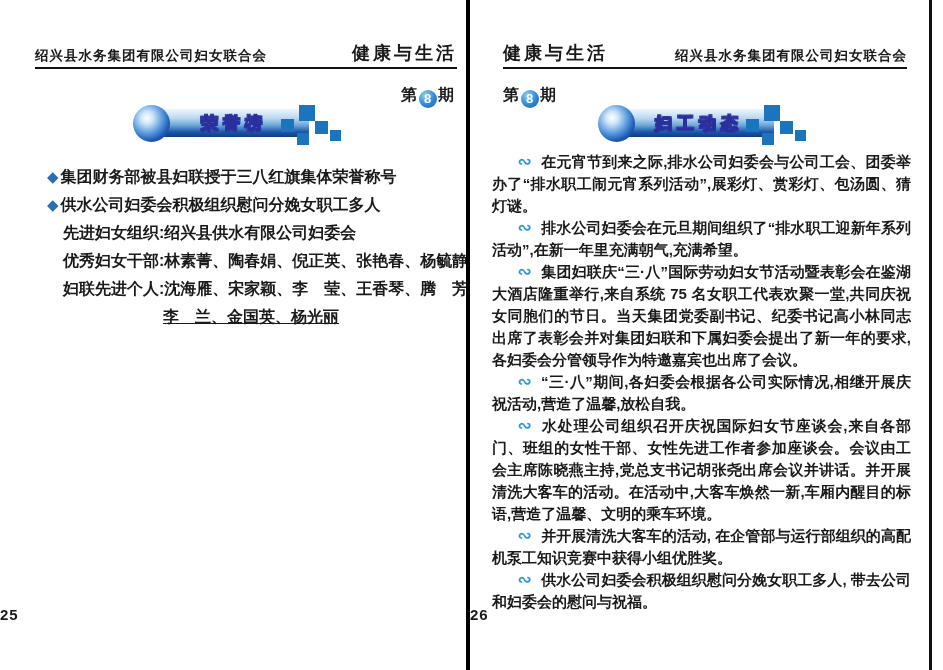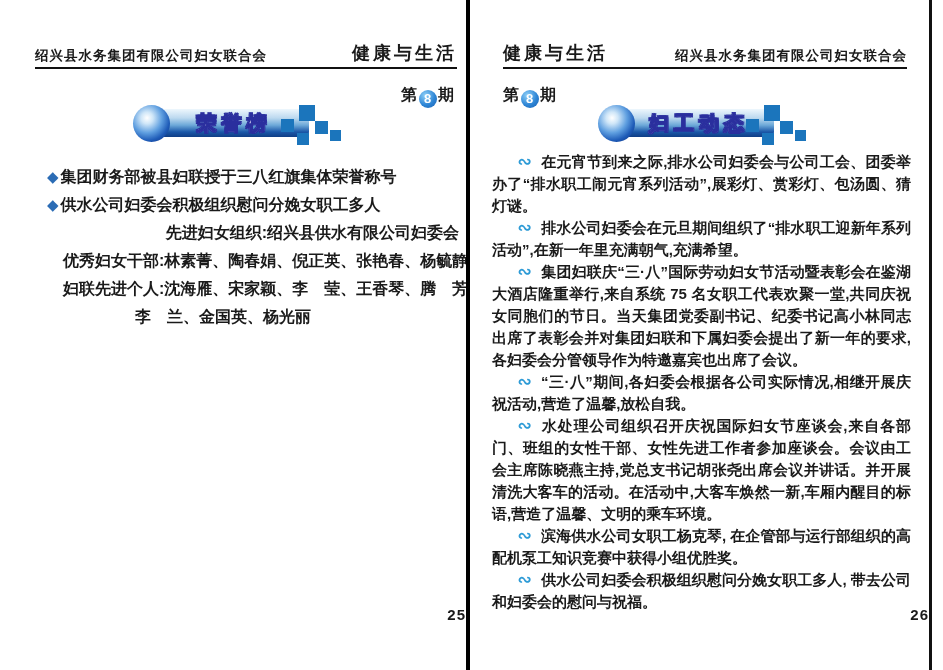--- a/index.html
+++ b/index.html
@@ -25,44 +25,44 @@
          background:radial-gradient(circle at 35% 30%,#8fd0f8 0%,#2e86d6 55%,#1a5fb0 100%);
          color:#fff;font-size:13px;font-weight:bold;text-align:center;line-height:18px;
          vertical-align:-3px;margin:0 1px;}
 
   .banner{position:absolute;top:103px;width:214px;height:42px;}
   .page-left .banner{left:133px;}
   .page-right .banner{left:128px;}
   .bar{position:absolute;left:16px;top:6px;width:160px;height:28px;border-radius:14px 5px 5px 14px;
        background:linear-gradient(180deg,#eef7fd 0%,#bcd9ef 32%,#6ca8d8 58%,#1a57a8 82%,#0f3d85 100%);
        display:flex;align-items:center;justify-content:center;}
-  .bar-title{font-size:20px;font-weight:bold;letter-spacing:5px;color:#efeafd;padding-left:10px;
+  .bar-title{font-size:17px;font-weight:bold;letter-spacing:5px;color:#efeafd;padding-left:10px;
        -webkit-text-stroke:1px #2a2f9e;
        text-shadow:1px 1px 0 #2a2f9e,-1px -1px 0 #2a2f9e,1px -1px 0 #2a2f9e,-1px 1px 0 #2a2f9e;}
   .sphere{position:absolute;left:0;top:2px;width:37px;height:37px;border-radius:50%;z-index:2;
        background:radial-gradient(circle at 38% 35%,#ffffff 0%,#cfe6f8 18%,#5f9fe0 45%,#1f5cb8 68%,#0d2f7e 92%);}
   .checkers{position:absolute;left:148px;top:2px;width:64px;height:40px;}
   .sq{position:absolute;background:#1b75bc;}
   .sq1{left:0;top:14px;width:13px;height:13px;}
   .sq2{left:18px;top:0;width:16px;height:16px;}
   .sq3{left:16px;top:28px;width:12px;height:12px;}
   .sq4{left:34px;top:16px;width:13px;height:13px;}
   .sq5{left:49px;top:25px;width:11px;height:11px;}
 
   .honor-list{position:absolute;left:47px;top:163px;width:412px;font-size:16px;font-weight:bold;}
   .hline{line-height:28px;height:28px;white-space:nowrap;}
-  .hline.indent{margin-left:16px;text-align:right;}
-  .hline.center-line{margin-left:88px;}
+  .hline.indent{margin-left:16px;}
+  .hline.center-line{margin-left:116px;text-decoration:underline;}
   .diamond{color:#2b6cb5;margin-right:2px;font-size:15px;}
 
   .paras{position:absolute;left:22px;top:151px;width:419px;}
   .paras p{margin:0;font-size:15px;line-height:22px;font-weight:600;text-align:justify;text-indent:1.7em;}
   .marker{color:#2e9bd6;font-weight:bold;font-size:17px;margin-right:0.55em;font-style:italic;}
 
-  .pagenum{position:absolute;top:606px;width:100%;text-align:right;font-size:15px;font-weight:600;letter-spacing:1px;}
+  .pagenum{position:absolute;top:606px;width:100%;text-align:left;font-size:15px;font-weight:600;letter-spacing:1px;}
 </style>
 </head>
 <body>
 
 <div class="canvas">
 
   <div class="page page-left">
     <div class="hdr">
       <span class="hdr-org">绍兴县水务集团有限公司妇女联合会</span>
       <span class="hdr-title">健康与生活</span>
@@ -125,21 +125,21 @@
         <div class="sq sq5"></div>
       </div>
     </div>
 
     <div class="paras">
       <p><span class="marker">∾</span><span>在元宵节到来之际,排水公司妇委会与公司工会、团委举办了“排水职工闹元宵系列活动”,展彩灯、赏彩灯、包汤圆、猜灯谜。</span></p>
       <p><span class="marker">∾</span><span>排水公司妇委会在元旦期间组织了“排水职工迎新年系列活动”,在新一年里充满朝气,充满希望。</span></p>
       <p><span class="marker">∾</span><span>集团妇联庆“三·八”国际劳动妇女节活动暨表彰会在鉴湖大酒店隆重举行,来自系统 75 名女职工代表欢聚一堂,共同庆祝女同胞们的节日。当天集团党委副书记、纪委书记高小林同志出席了表彰会并对集团妇联和下属妇委会提出了新一年的要求, 各妇委会分管领导作为特邀嘉宾也出席了会议。</span></p>
       <p><span class="marker">∾</span><span>“三·八”期间,各妇委会根据各公司实际情况,相继开展庆祝活动,营造了温馨,放松自我。</span></p>
       <p><span class="marker">∾</span><span>水处理公司组织召开庆祝国际妇女节座谈会,来自各部门、班组的女性干部、女性先进工作者参加座谈会。会议由工会主席陈晓燕主持,党总支书记胡张尧出席会议并讲话。并开展清洗大客车的活动。在活动中,大客车焕然一新,车厢内醒目的标语,营造了温馨、文明的乘车环境。</span></p>
-      <p><span class="marker">∾</span><span>滨海供水公司女职工杨克琴, 在企管部与运行部组织的高配机泵工知识竞赛中获得小组优胜奖。</span></p>
+      <p><span class="marker">∾</span><span>并开展清洗大客车的活动, 在企管部与运行部组织的高配机泵工知识竞赛中获得小组优胜奖。</span></p>
       <p><span class="marker">∾</span><span>供水公司妇委会积极组织慰问分娩女职工多人, 带去公司和妇委会的慰问与祝福。</span></p>
     </div>
 
     <div class="pagenum">26</div>
   </div>
 
   <div class="edge-line"></div>
 </div>
 
 </body></html>

